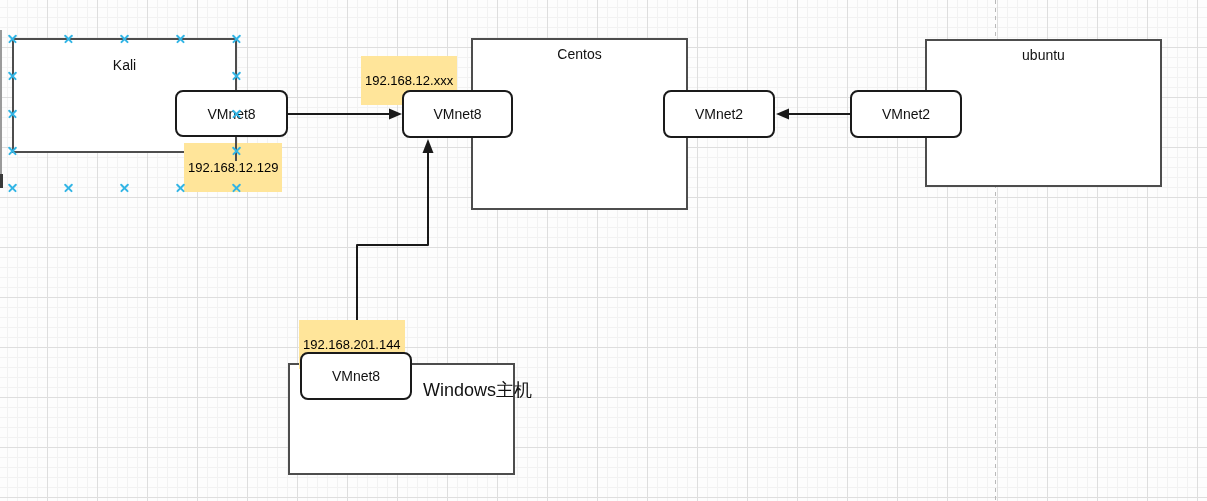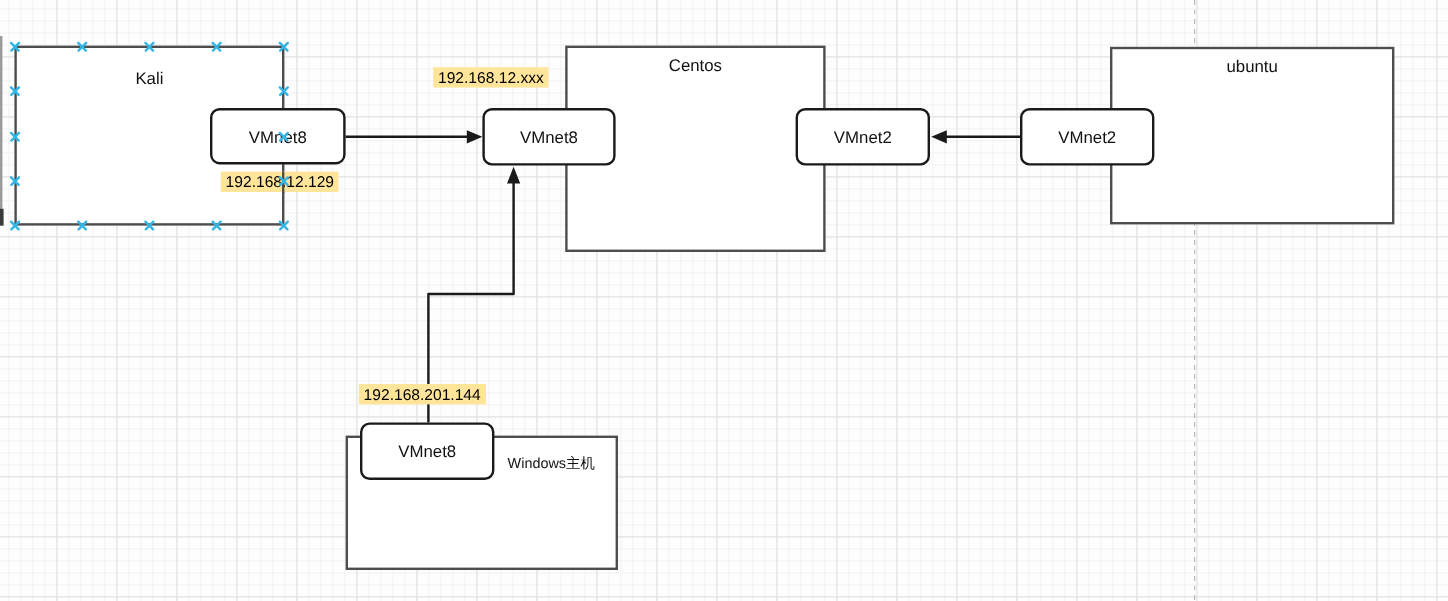--- a/index.html
+++ b/index.html
@@ -24,50 +24,50 @@
     font-size:14px;color:#111;
   }
   .adapter{
     position:absolute;background:#ffffff;border:2px solid #1a1a1a;
     border-radius:8px;box-sizing:border-box;z-index:20;
     display:flex;align-items:center;justify-content:center;
     font-size:14px;color:#111;
   }
   .ip-label{
     position:absolute;z-index:15;font-size:13px;color:#000;
-    padding:1px 4px;white-space:nowrap;
+    padding:17px 4px;white-space:nowrap;
   }
   .guide-line{
     position:absolute;top:0;left:995px;width:1px;height:501px;z-index:1;
     background:repeating-linear-gradient(to bottom,#b9b9b9 0 4px,transparent 4px 8px);
   }
   .cp{position:absolute;width:9px;height:9px;z-index:40;pointer-events:auto;}
   .cp::before,.cp::after{
     content:"";position:absolute;left:-1px;top:4px;width:11px;height:1.6px;
     background:#33b5e5;border-radius:1px;
   }
   .cp::before{transform:rotate(45deg);}
   .cp::after{transform:rotate(-45deg);}
   #arrow-layer{position:absolute;left:0;top:0;z-index:12;}
   .border-patch{position:absolute;width:2px;background:#4d4d4d;z-index:16;}
   .edge-artifact{position:absolute;z-index:5;background:#9a9a9a;}
   .edge-artifact.dark{background:#3a3a3a;}
-  .vm-label-floating{position:absolute;z-index:15;font-size:12px;color:#111;white-space:nowrap;}
+  .vm-label-floating{position:absolute;z-index:15;font-size:18px;color:#111;white-space:nowrap;}
 </style>
 </head>
 <body>
 
 <div id="canvas">
 
   <div class="guide-line"></div>
 
   <div class="edge-artifact" style="left:0;top:30px;width:2px;height:158px;"></div>
   <div class="edge-artifact dark" style="left:0;top:174px;width:3px;height:14px;"></div>
 
-  <div class="vm-box" style="left:12px;top:38px;width:225px;height:150px;padding-top:17px;">
+  <div class="vm-box" style="left:12px;top:38px;width:225px;height:115px;padding-top:17px;">
     <span>Kali</span>
   </div>
 
   <div class="vm-box" style="left:471px;top:38px;width:217px;height:172px;padding-top:6px;">
     <span>Centos</span>
   </div>
 
   <div class="vm-box" style="left:925px;top:39px;width:237px;height:148px;padding-top:6px;">
     <span>ubuntu</span>
   </div>

